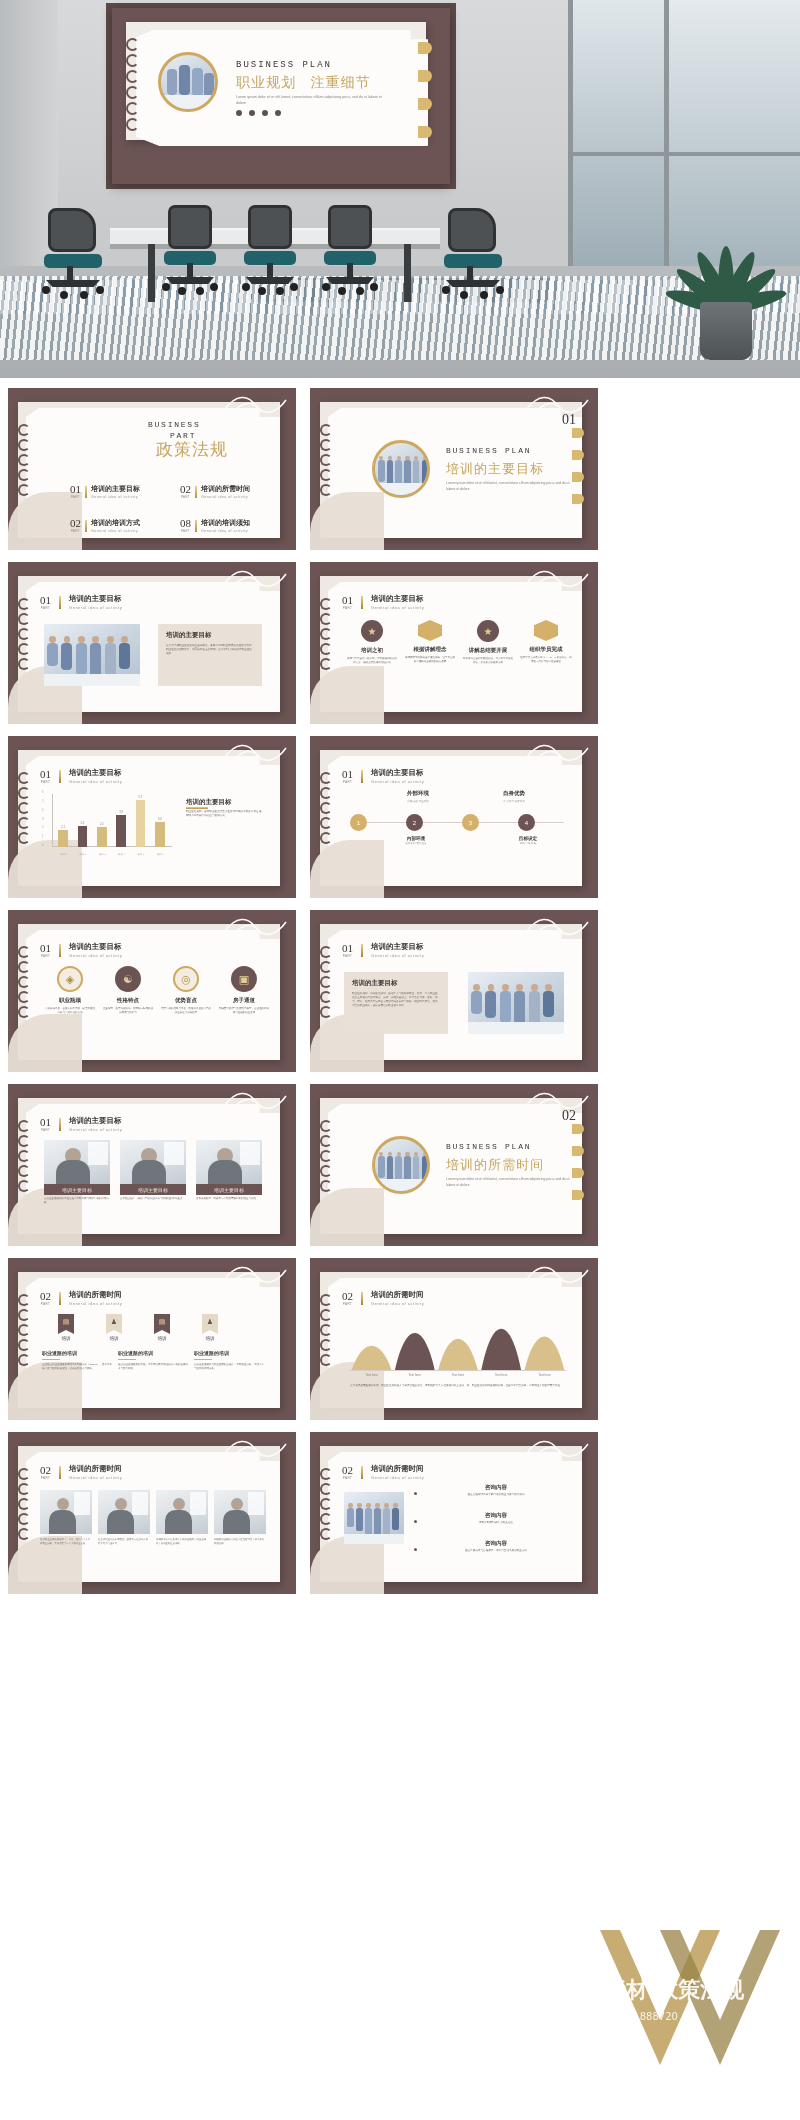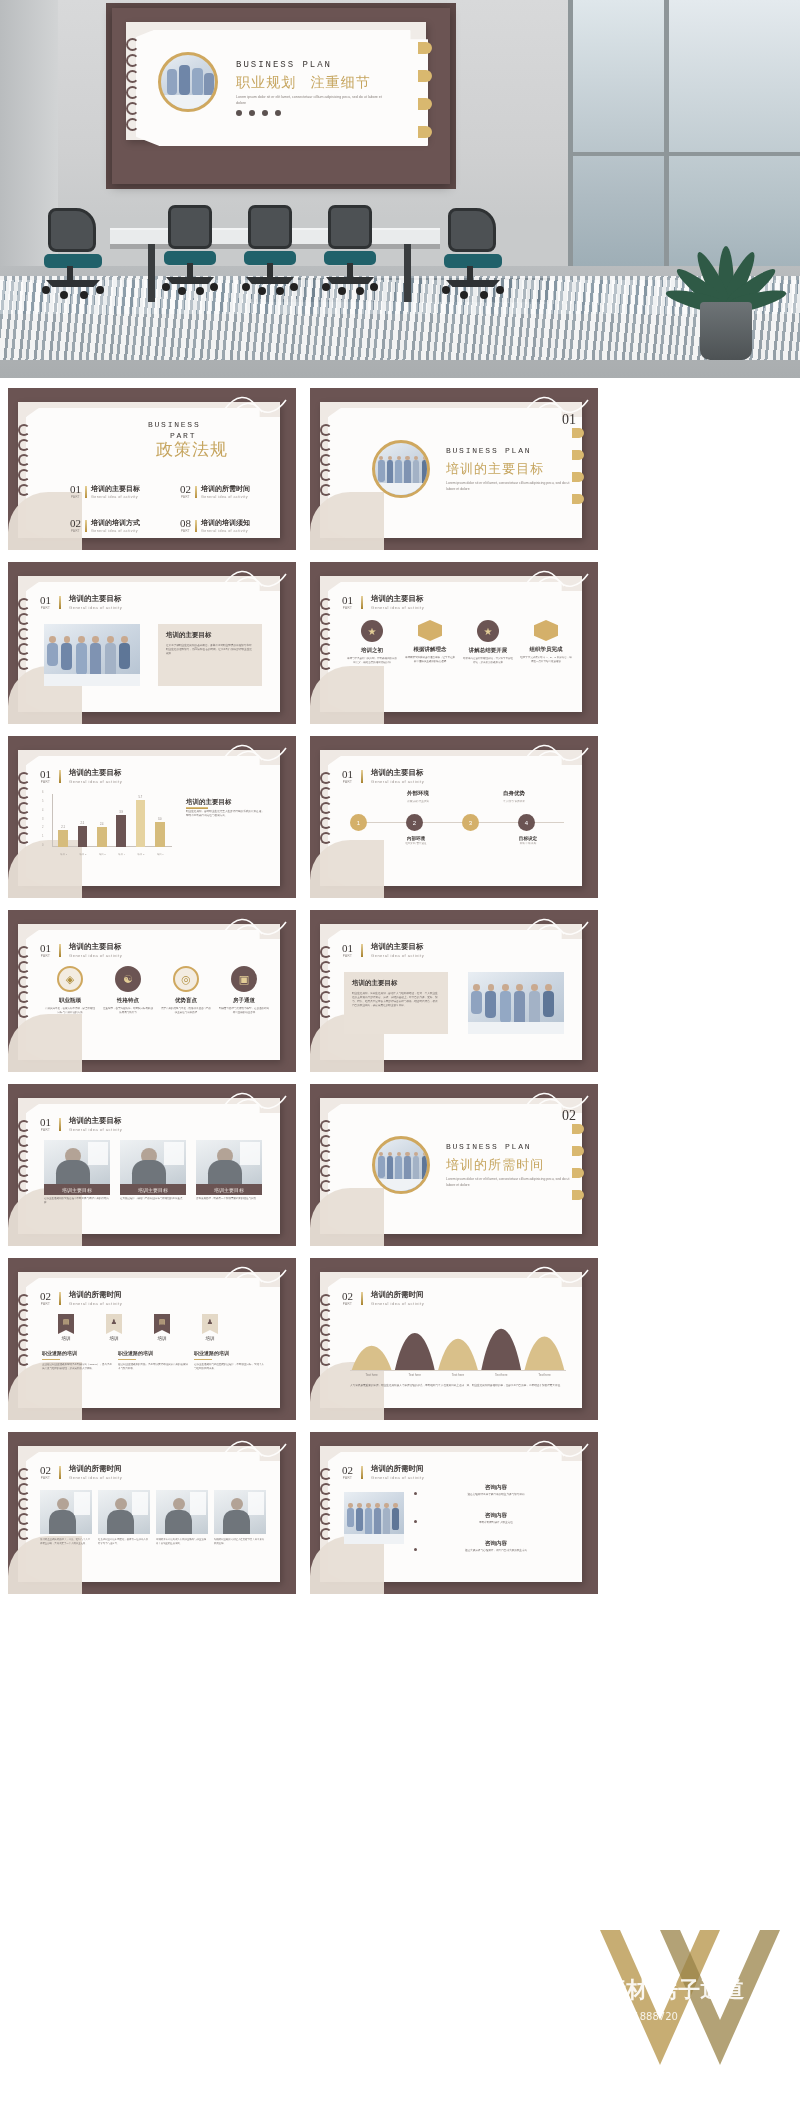--- a/index.html
+++ b/index.html
@@ -988,15 +988,15 @@
 
 <div class="wm">
   <svg width="800" height="2120" style="position:absolute;left:0;top:0">
     <g opacity="0.9">
       <path d="M330 1930 L400 2065 L470 1930 L445 1930 L400 2020 L355 1930 Z" fill="#ffffff" opacity="0.85"></path>
       <path d="M600 1930 L660 2065 L720 1930 L700 1930 L660 2020 L620 1930 Z" fill="#b99a52" opacity="0.9"></path>
       <path d="M660 1930 L720 2065 L780 1930 L760 1930 L720 2020 L680 1930 Z" fill="#8d7433" opacity="0.75"></path>
     </g>
   </svg>
   <div class="wm-txt" style="left:305px;top:1965px;font-size:52px;letter-spacing:.06em;">众图网</div>
-  <div class="wm-txt" style="left:560px;top:1975px;font-size:22px;color:rgba(255,255,255,.9);">精品素材·房子通道</div>
+  <div class="wm-txt" style="left:560px;top:1975px;font-size:22px;color:rgba(255,255,255,.9);">精品素材·政策法规</div>
   <div class="wm-txt" style="left:590px;top:2010px;font-size:10px;font-weight:normal;color:rgba(255,255,255,.85);">政策法规:1888720</div>
 </div>
 
 </body></html>

